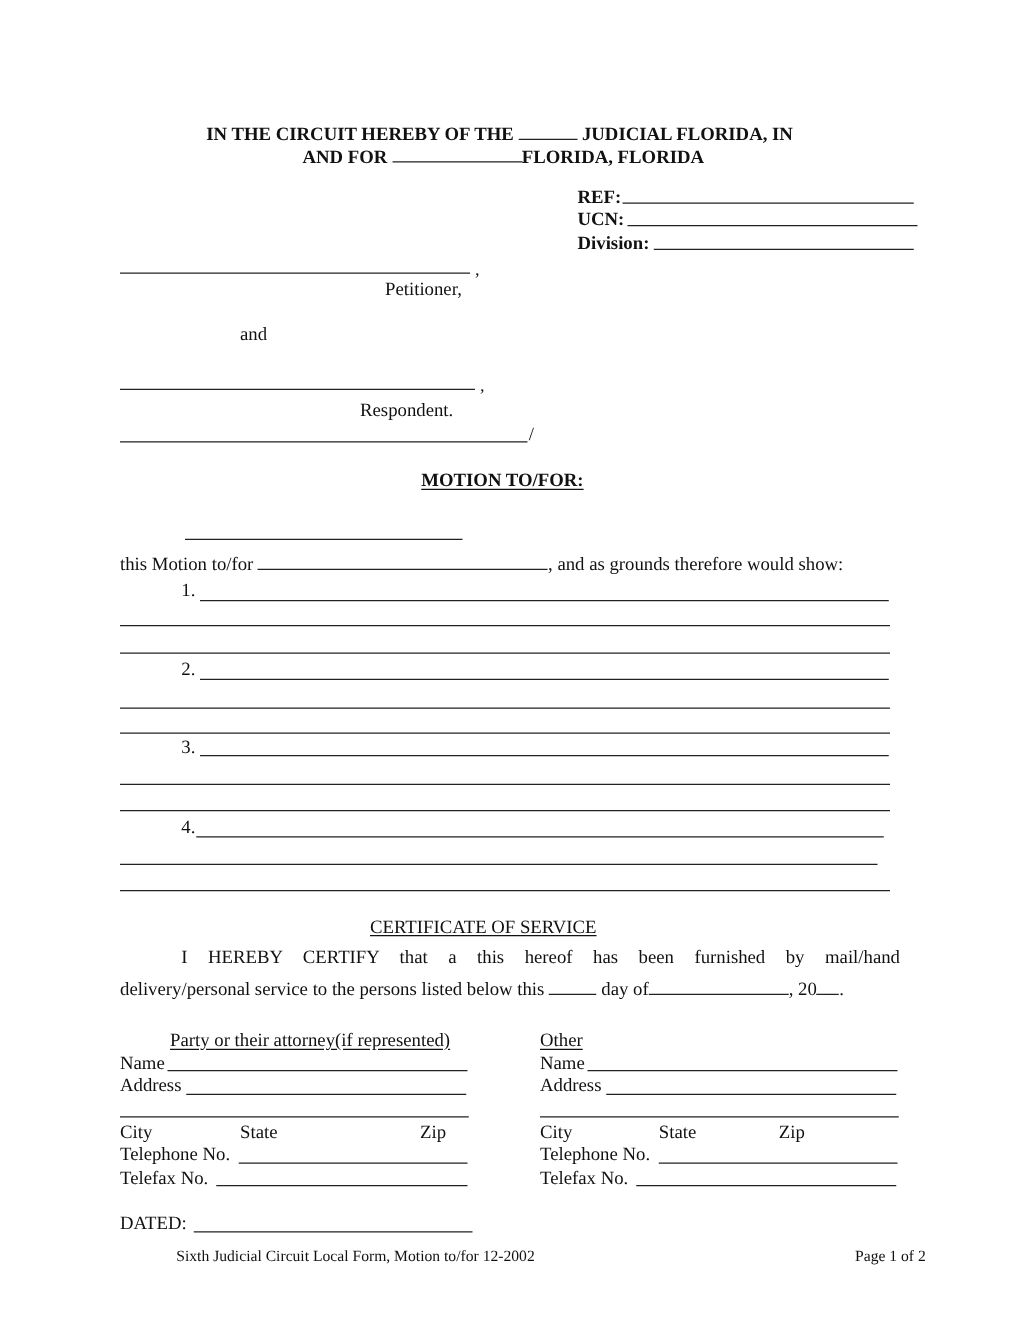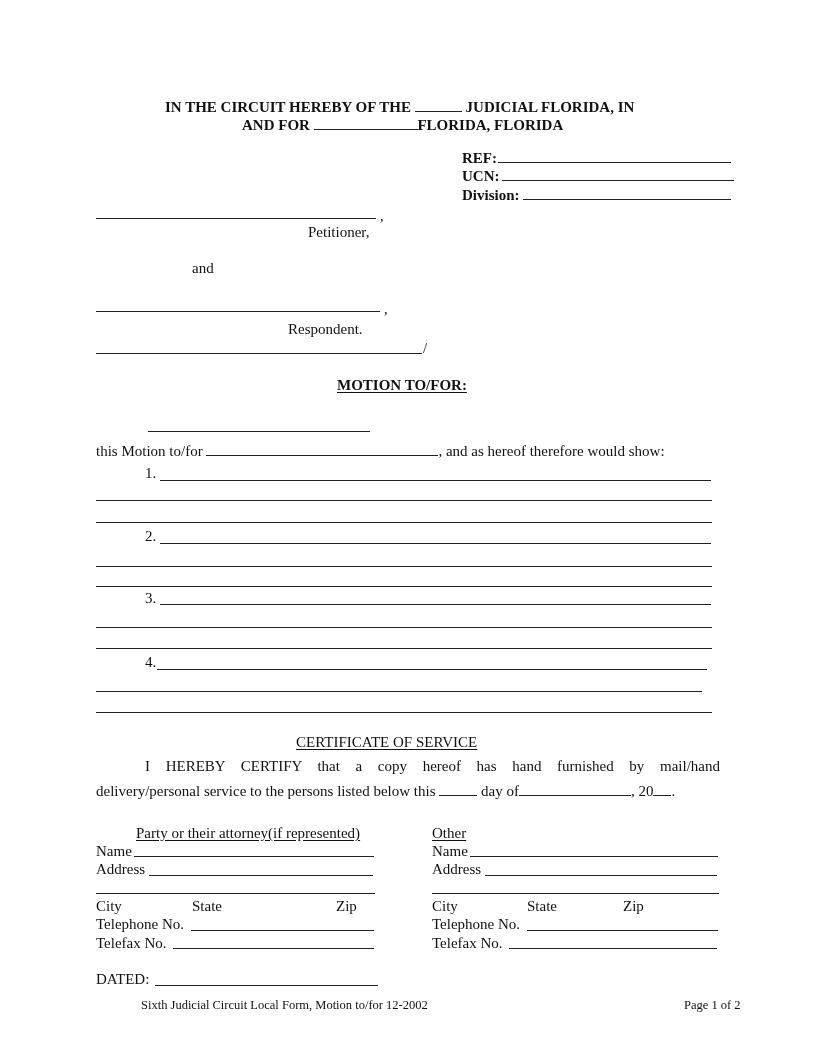--- a/index.html
+++ b/index.html
@@ -59,21 +59,21 @@
 
 <div class="abs bold t15 uline" style="left:337px; top:376px;">MOTION TO/FOR:</div>
 
 <div class="abs t15" style="left:148px; top:417px; width:572px;">
   <div class="justify" style="width:572px;">
     <span class="blank" style="width:222px;"></span>
   </div>
 </div>
 <div class="abs t15" style="left:96px; top:441px;">
   <span>this Motion to/for</span>
-  <span class="blank" style="width:232px;"></span><span>, and as hereof therefore would show:</span>
+  <span class="blank" style="width:232px;"></span><span>, and as grounds therefore would show:</span>
 </div>
 
 <div class="abs t15" style="left:145px; top:464px;">1.</div>
 <div class="line" style="left:160px; top:480px; width:551px;"></div>
 <div class="line" style="left:96px; top:500px; width:616px;"></div>
 <div class="line" style="left:96px; top:522px; width:616px;"></div>
 
 <div class="abs t15" style="left:145px; top:527px;">2.</div>
 <div class="line" style="left:160px; top:543px; width:551px;"></div>
 <div class="line" style="left:96px; top:566px; width:616px;"></div>
@@ -85,21 +85,21 @@
 <div class="line" style="left:96px; top:648px; width:616px;"></div>
 
 <div class="abs t15" style="left:145px; top:653px;">4.</div>
 <div class="line" style="left:157px; top:669px; width:550px;"></div>
 <div class="line" style="left:96px; top:691px; width:606px;"></div>
 <div class="line" style="left:96px; top:712px; width:616px;"></div>
 
 <div class="abs t15 uline" style="left:296px; top:733px;">CERTIFICATE OF SERVICE</div>
 
 <div class="abs t15" style="left:145px; top:757px; width:575px;">
-  <div class="justify" style="width:575px;">I HEREBY CERTIFY that a copy hereof has hand furnished by mail/hand</div>
+  <div class="justify" style="width:575px;">I HEREBY CERTIFY that a this hereof has been furnished by mail/hand</div>
 </div>
 <div class="abs t15" style="left:96px; top:781px;">
   <span>delivery/personal service to the persons listed below this</span>
   <span class="blank" style="width:38px;"></span>
   <span>day of</span><span class="blank" style="width:112px;"></span><span>, 20</span><span class="blank" style="width:18px;"></span><span>.</span>
 </div>
 
 <div class="abs t15 uline" style="left:96px; top:824px;margin-left:40px;">Party or their attorney(if represented)</div>
 
 <div class="abs t15" style="left:96px; top:842px;">Name</div>

